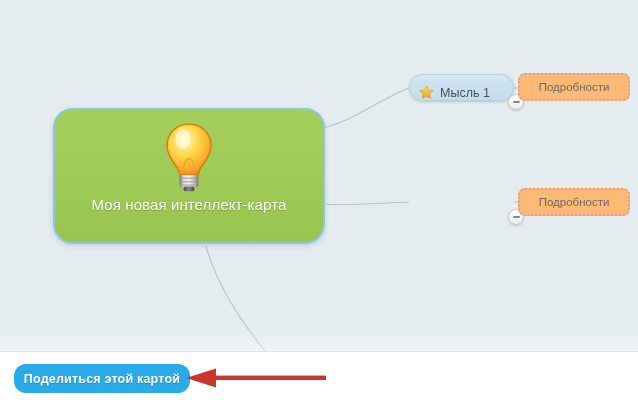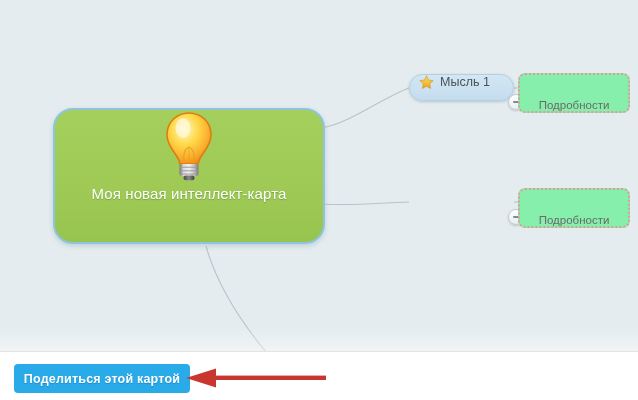--- a/index.html
+++ b/index.html
@@ -69,21 +69,21 @@
     height: 136px;
     box-sizing: border-box;
     border-radius: 20px;
     background: linear-gradient(to bottom, #a5cf5c 0%, #9fca56 55%, #97c44f 100%);
     border: 2px solid #8ec4dd;
     box-shadow: 0 2px 5px rgba(70,110,120,0.22);
     display: flex;
     flex-direction: column;
     align-items: center;
     justify-content: flex-start;
-    padding-top: 1px;
+    padding-top: 12px;
   }
   .bulb-wrap {
     width: 52px;
     height: 72px;
     position: relative;
     margin-bottom: 2px;
   }
   .central-label {
     color: #ffffff;
     font-size: 15px;
@@ -92,21 +92,21 @@
     white-space: nowrap;
   }
 
   
   .pill {
     position: absolute;
     height: 27px;
     box-sizing: border-box;
     border-radius: 14px;
     display: flex;
-    align-items: flex-start;
+    align-items: flex-end;
     padding: 0 13px 0 9px;
     box-shadow: 0 1px 3px rgba(80,110,125,0.30);
   }
   .pill .pill-icon {
     width: 15px;
     height: 15px;
     margin-right: 6px;
     flex: 0 0 auto;
     display: block;
   }
@@ -126,27 +126,27 @@
     left: 409px;
     top: 189px;
     width: 105px;
     background: linear-gradient(to bottom, #d8eee4 0%, #c8e7da 100%);
     border: 1px solid #bcdccd;
   }
 
   
   .detail-box {
     position: absolute;
-    height: 40px;
+    height: 28px;
     box-sizing: border-box;
     border-radius: 7px;
-    background: #86efac;
+    background: #fdba74;
     border: 2px dotted #e09a9a;
     display: flex;
-    align-items: flex-end;
+    align-items: center;
     justify-content: center;
   }
   .detail-box .detail-label {
     font-size: 11.5px;
     color: #6a6a6a;
     white-space: nowrap;
   }
   .detail-1 { left: 518px; top: 73px; width: 112px; }
   .detail-2 { left: 518px; top: 188px; width: 112px; }
 
@@ -174,21 +174,21 @@
 
   
   .share-button {
     position: absolute;
     left: 14px;
     top: 364px;
     width: 176px;
     height: 29px;
     box-sizing: border-box;
     border: none;
-    border-radius: 4px;
+    border-radius: 12px;
     background: #29abe9;
     color: #ffffff;
     font-family: "Liberation Sans", sans-serif;
     font-size: 12.5px;
     font-weight: bold;
     letter-spacing: 0.2px;
     cursor: pointer;
     display: flex;
     align-items: center;
     justify-content: center;

